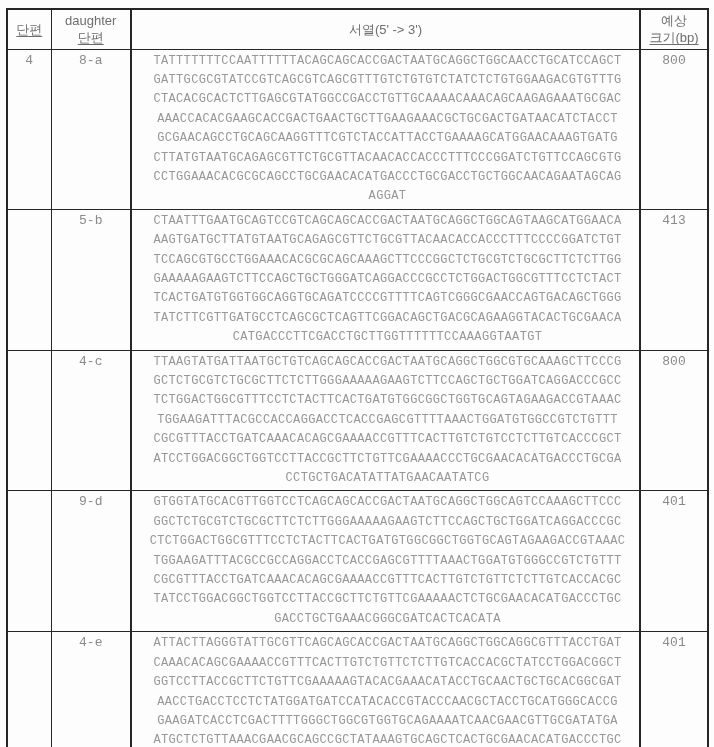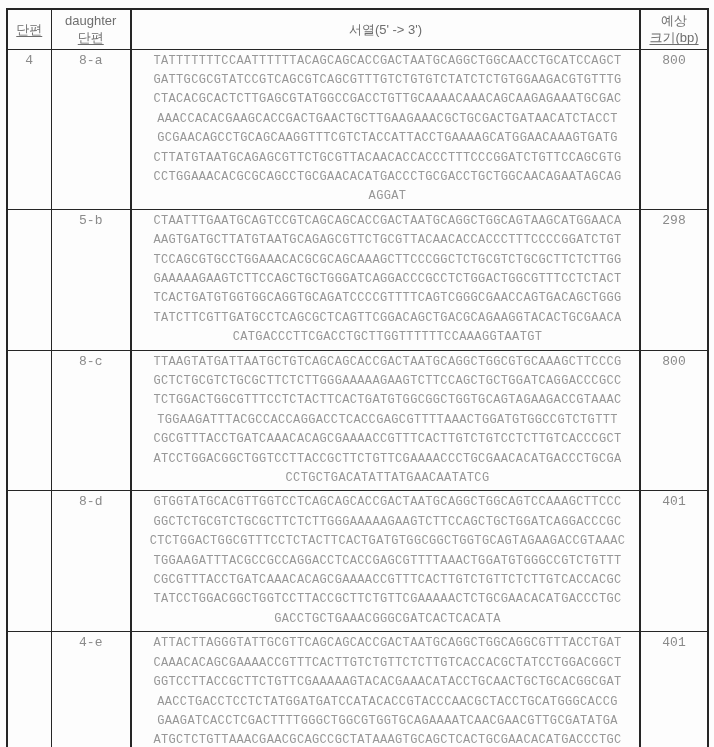--- a/index.html
+++ b/index.html
@@ -90,39 +90,39 @@
       <td class="daughter">5-b</td>
       <td class="seq seq-left seq-right">
         <div class="seq-text">CTAATTTGAATGCAGTCCGTCAGCAGCACCGACTAATGCAGGCTGGCAGTAAGCATGGAACA
 AAGTGATGCTTATGTAATGCAGAGCGTTCTGCGTTACAACACCACCCTTTCCCCGGATCTGT
 TCCAGCGTGCCTGGAAACACGCGCAGCAAAGCTTCCCGGCTCTGCGTCTGCGCTTCTCTTGG
 GAAAAAGAAGTCTTCCAGCTGCTGGGATCAGGACCCGCCTCTGGACTGGCGTTTCCTCTACT
 TCACTGATGTGGTGGCAGGTGCAGATCCCCGTTTTCAGTCGGGCGAACCAGTGACAGCTGGG
 TATCTTCGTTGATGCCTCAGCGCTCAGTTCGGACAGCTGACGCAGAAGGTACACTGCGAACA
 CATGACCCTTCGACCTGCTTGGTTTTTTCCAAAGGTAATGT</div>
       </td>
-      <td class="size">298</td>
+      <td class="size">413</td>
     </tr>
     <tr class="row-c">
       <td class="frag"></td>
-      <td class="daughter">8-c</td>
+      <td class="daughter">4-c</td>
       <td class="seq seq-left seq-right">
         <div class="seq-text">TTAAGTATGATTAATGCTGTCAGCAGCACCGACTAATGCAGGCTGGCGTGCAAAGCTTCCCG
 GCTCTGCGTCTGCGCTTCTCTTGGGAAAAAGAAGTCTTCCAGCTGCTGGATCAGGACCCGCC
 TCTGGACTGGCGTTTCCTCTACTTCACTGATGTGGCGGCTGGTGCAGTAGAAGACCGTAAAC
 TGGAAGATTTACGCCACCAGGACCTCACCGAGCGTTTTAAACTGGATGTGGCCGTCTGTTT
 CGCGTTTACCTGATCAAACACAGCGAAAACCGTTTCACTTGTCTGTCCTCTTGTCACCCGCT
 ATCCTGGACGGCTGGTCCTTACCGCTTCTGTTCGAAAACCCTGCGAACACATGACCCTGCGA
 CCTGCTGACATATTATGAACAATATCG</div>
       </td>
       <td class="size">800</td>
     </tr>
     <tr class="row-d">
       <td class="frag"></td>
-      <td class="daughter">8-d</td>
+      <td class="daughter">9-d</td>
       <td class="seq seq-left seq-right">
         <div class="seq-text">GTGGTATGCACGTTGGTCCTCAGCAGCACCGACTAATGCAGGCTGGCAGTCCAAAGCTTCCC
 GGCTCTGCGTCTGCGCTTCTCTTGGGAAAAAGAAGTCTTCCAGCTGCTGGATCAGGACCCGC
 CTCTGGACTGGCGTTTCCTCTACTTCACTGATGTGGCGGCTGGTGCAGTAGAAGACCGTAAAC
 TGGAAGATTTACGCCGCCAGGACCTCACCGAGCGTTTTAAACTGGATGTGGGCCGTCTGTTT
 CGCGTTTACCTGATCAAACACAGCGAAAACCGTTTCACTTGTCTGTTCTCTTGTCACCACGC
 TATCCTGGACGGCTGGTCCTTACCGCTTCTGTTCGAAAAACTCTGCGAACACATGACCCTGC
 GACCTGCTGAAACGGGCGATCACTCACATA</div>
       </td>
       <td class="size">401</td>

